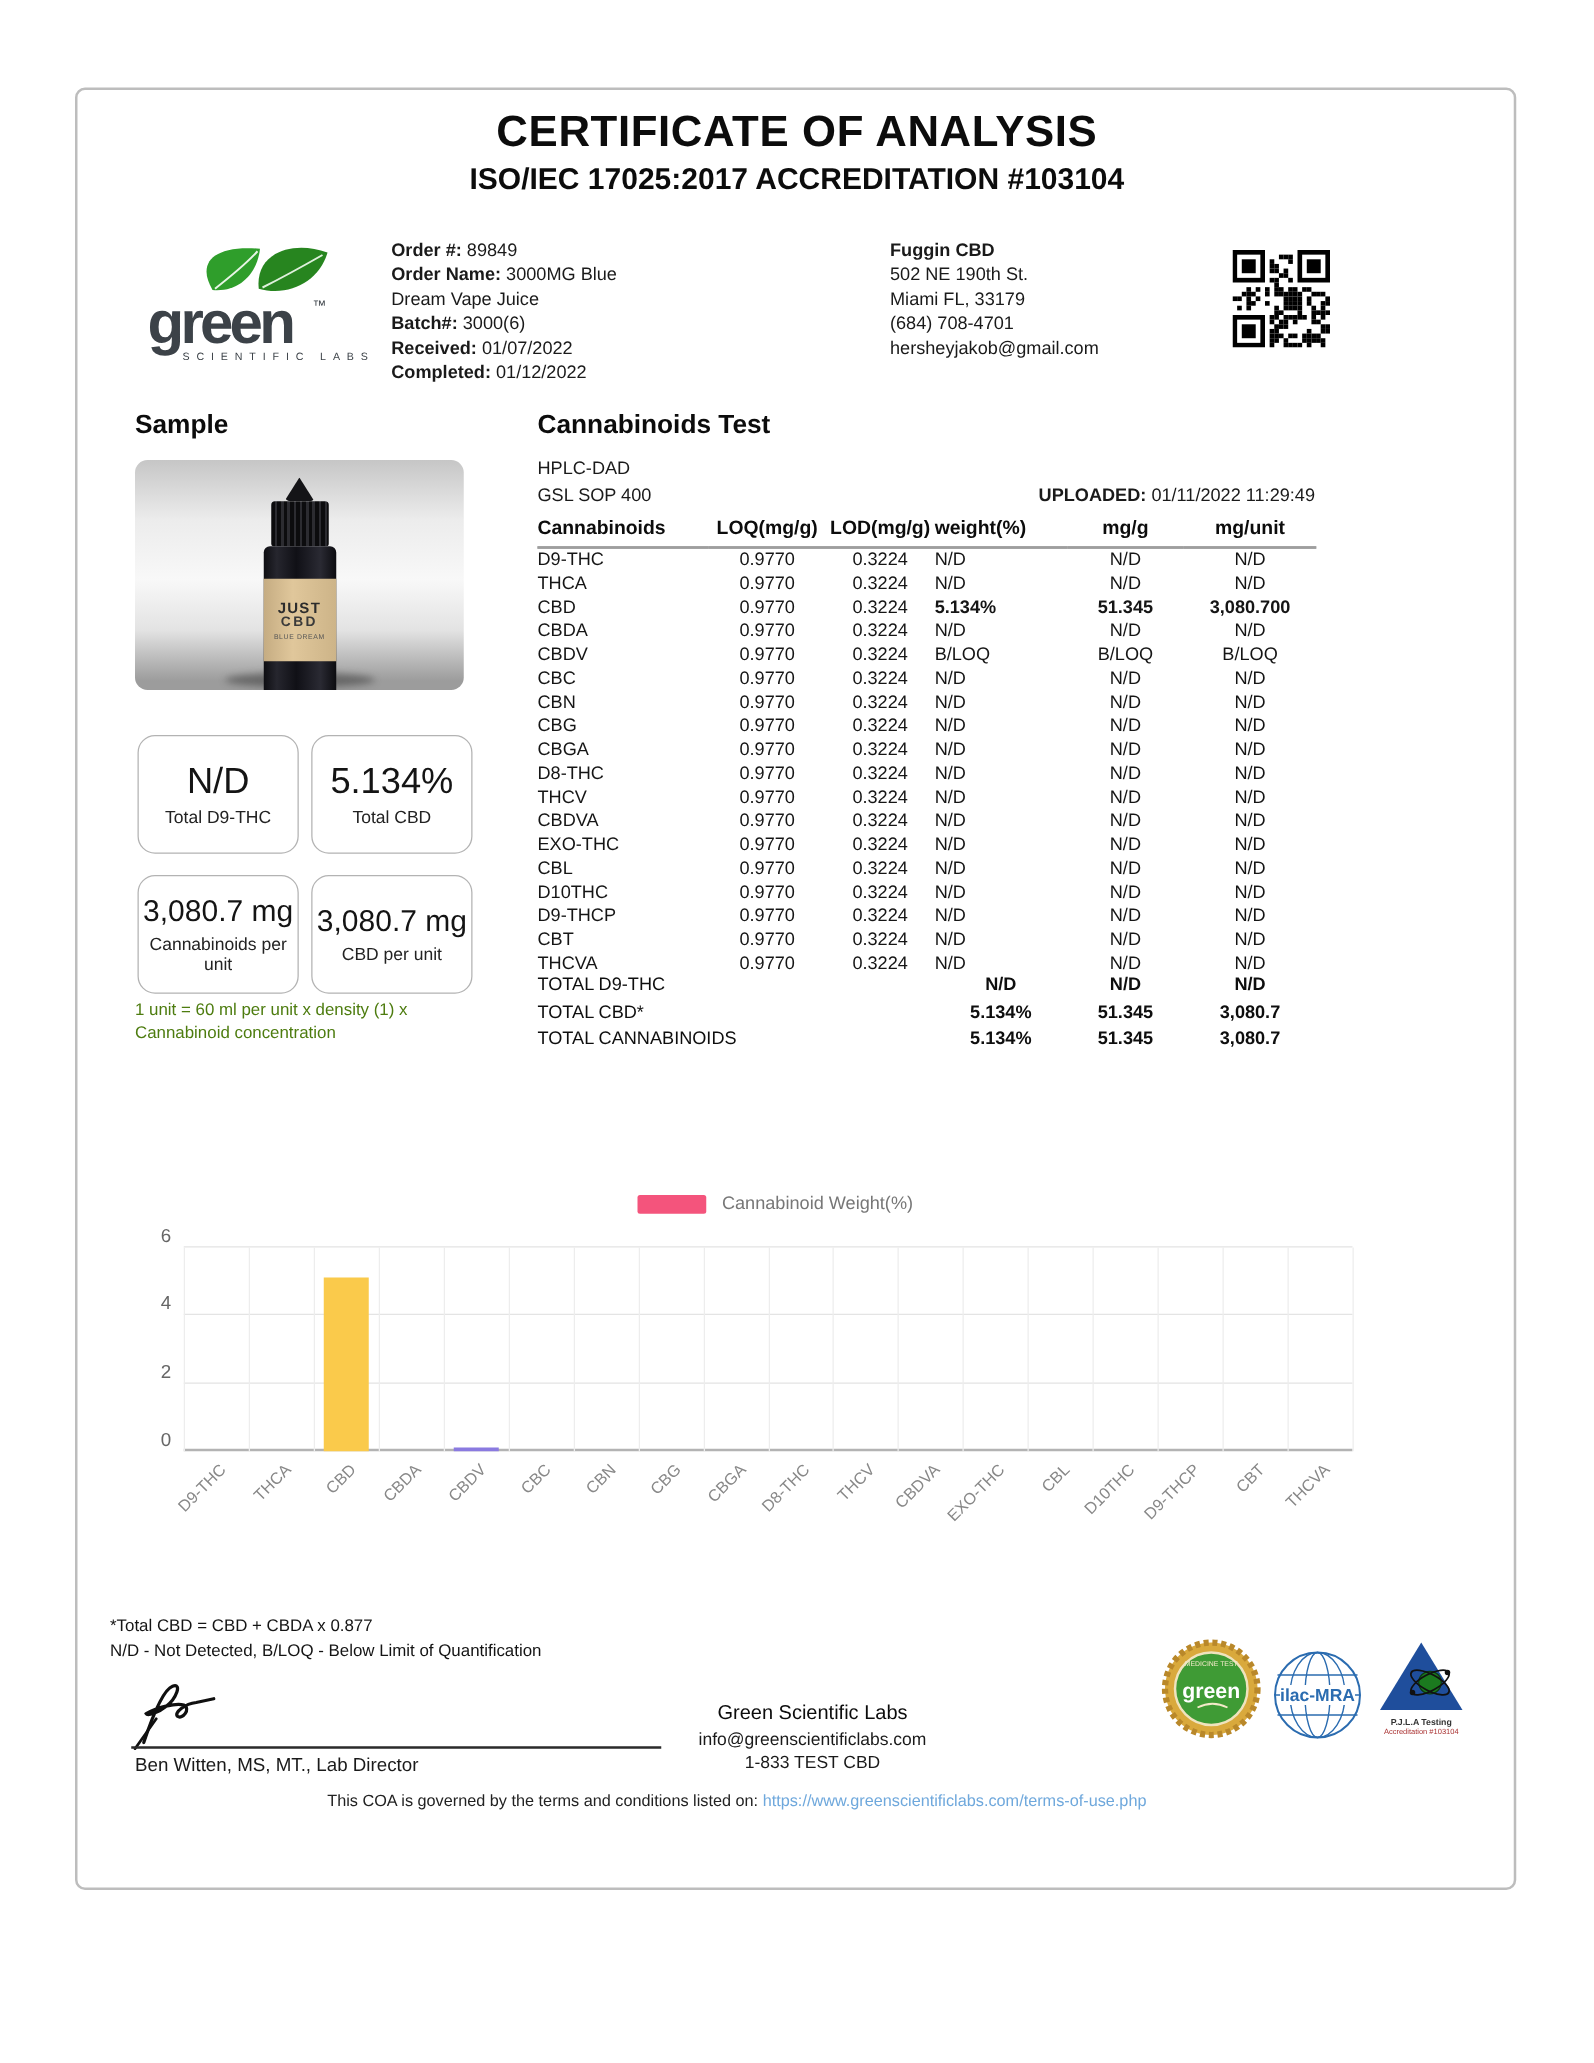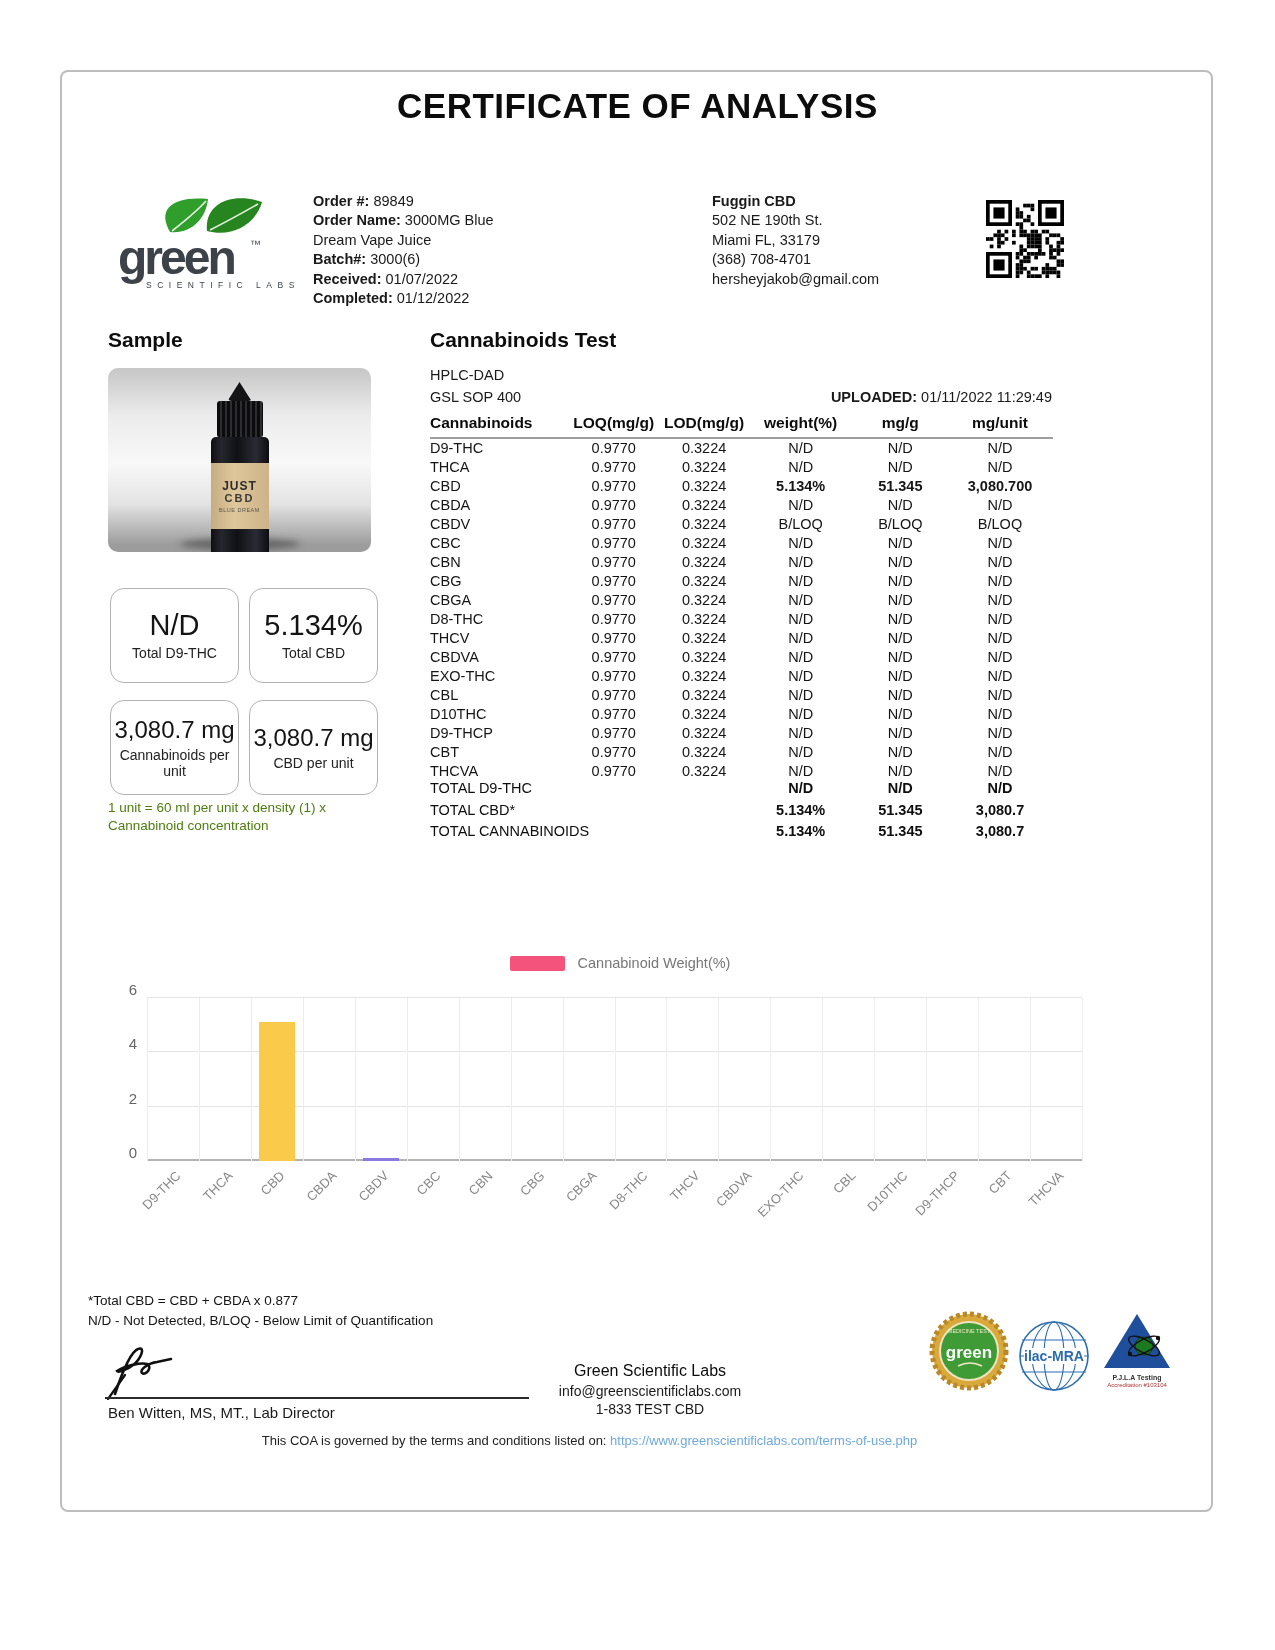--- a/index.html
+++ b/index.html
@@ -43,21 +43,21 @@
 
   .method-line { left:430px; font-size:14.5px; color:#1a1a1a; }
   .uploaded { left:430px; top:389px; width:622px; display:flex; justify-content:space-between; font-size:14.5px; color:#1a1a1a;align-items:flex-end; }
 
   table.cann { left:430px; top:412px; width:623px; border-collapse:collapse; table-layout:fixed; position:absolute; }
   table.cann th { font-size:15.5px; font-weight:bold; padding:2px 0 5px 0; border-bottom:2.5px solid #9e9e9e; color:#0c0c0c; }
   table.cann td { font-size:14.5px; height:19px; color:#151515; }
   table.cann .c0 { text-align:left; width:22%; }
   table.cann .c1 { text-align:center; width:15%; }
   table.cann .c2 { text-align:center; width:14%; }
-  table.cann .c3 { text-align:center; width:17%; }
+  table.cann .c3 { text-align:left; width:17%; }
   table.cann .c4 { text-align:center; width:15%; }
   table.cann .c5 { text-align:center; width:17%; }
   .totals { left:430px; top:780px; width:623px; }
   .totals .trow { display:flex; font-size:14.5px; height:21.5px; color:#0e0e0e; }
   .totals .tname { width:51%; }
   .totals .tv { width:17%; text-align:center; font-weight:bold; }
   .totals .tv4 { width:15%; text-align:center; font-weight:bold; }
 
   .chart { left:95px; top:955px; width:1010px; }
   .legend { display:flex; align-items:center; justify-content:center; gap:13px; margin-left:40px; }
@@ -87,20 +87,21 @@
   .badge-caption { text-align:center; font-size:7px; color:#333; line-height:1.2; }
   .badge-caption .red { color:#a33; font-size:6px; }
 </style>
 </head>
 <body>
 
 <div class="page">
   <div class="abs doc-border"></div>
 
   <div class="abs title">CERTIFICATE OF ANALYSIS</div>
+  <div class="abs subtitle">ISO/IEC 17025:2017 ACCREDITATION #103104</div>
 
   <div class="abs" style="left:112px; top:192px; width:195px; height:100px;">
     <svg width="195" height="100" viewBox="0 0 195 100">
       <path d="M58 40 C 44 16, 62 4, 96 7 C 94 26, 80 42, 58 40 Z" fill="#2f9e2b"></path>
       <path d="M95 39 C 92 10, 122 0, 150 10 C 144 32, 120 46, 95 39 Z" fill="#27851f"></path>
       <path d="M60 39 C 74 28, 86 18, 94 9" stroke="#e8f5e6" stroke-width="1.6" fill="none"></path>
       <path d="M98 38 C 114 30, 132 20, 146 12" stroke="#dff0dc" stroke-width="1.6" fill="none"></path>
       <text x="6" y="82" font-size="48" font-weight="bold" fill="#3c4248" letter-spacing="-3" font-family="Liberation Sans, sans-serif">green</text>
       <text x="138" y="56" font-size="11" fill="#3c4248" font-family="Liberation Sans, sans-serif">™</text>
       <text x="34" y="96" font-size="8.5" letter-spacing="5.5" fill="#3c4248" font-family="Liberation Sans, sans-serif">SCIENTIFIC LABS</text>
@@ -113,21 +114,21 @@
       <div><b>Batch#:</b> 3000(6)</div>
       <div><b>Received:</b> 01/07/2022</div>
       <div><b>Completed:</b> 01/12/2022</div>
     </div>
 
   <div class="abs info-block" style="left:712px; top:192px; width:240px;">
     <div><b>Fuggin CBD</b></div>
     <div id="client-lines">
         <div>502 NE 190th St.</div>
         <div>Miami FL, 33179</div>
-        <div>(368) 708-4701</div>
+        <div>(684) 708-4701</div>
         <div>hersheyjakob@gmail.com</div>
       </div>
   </div>
 
   <div class="abs" style="left:986px; top:200px; width:78px; height:78px;" id="qr"><svg width="78" height="78" viewBox="0 0 78 78">
         <rect x="37.142857142857146" y="3.7142857142857144" width="3.7142857142857144" height="3.7142857142857144" fill="#000"></rect>
         <rect x="40.85714285714286" y="3.7142857142857144" width="3.7142857142857144" height="3.7142857142857144" fill="#000"></rect>
         <rect x="44.57142857142857" y="3.7142857142857144" width="3.7142857142857144" height="3.7142857142857144" fill="#000"></rect>
         <rect x="29.714285714285715" y="7.428571428571429" width="3.7142857142857144" height="3.7142857142857144" fill="#000"></rect>
         <rect x="44.57142857142857" y="7.428571428571429" width="3.7142857142857144" height="3.7142857142857144" fill="#000"></rect>

